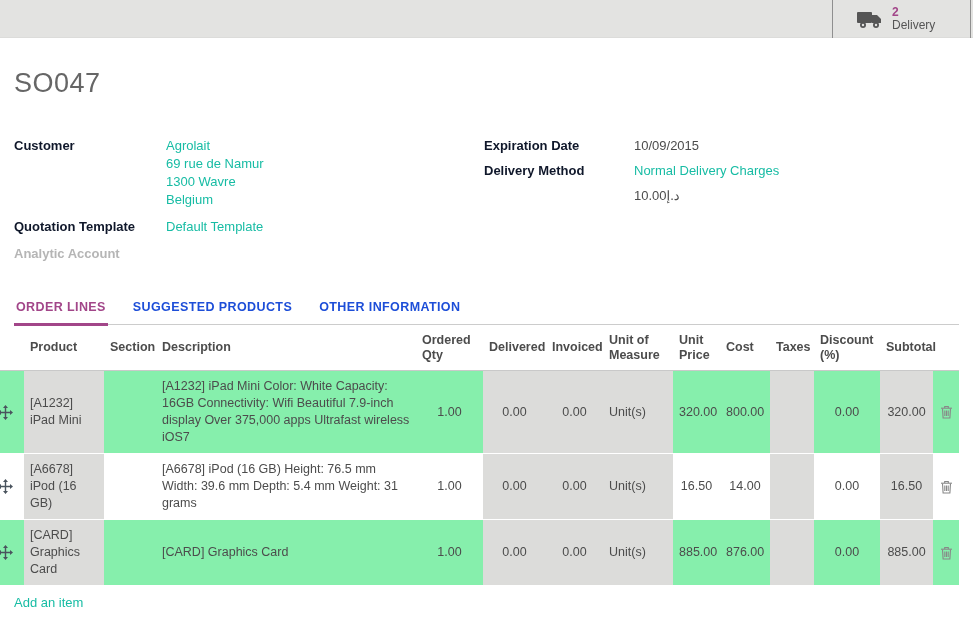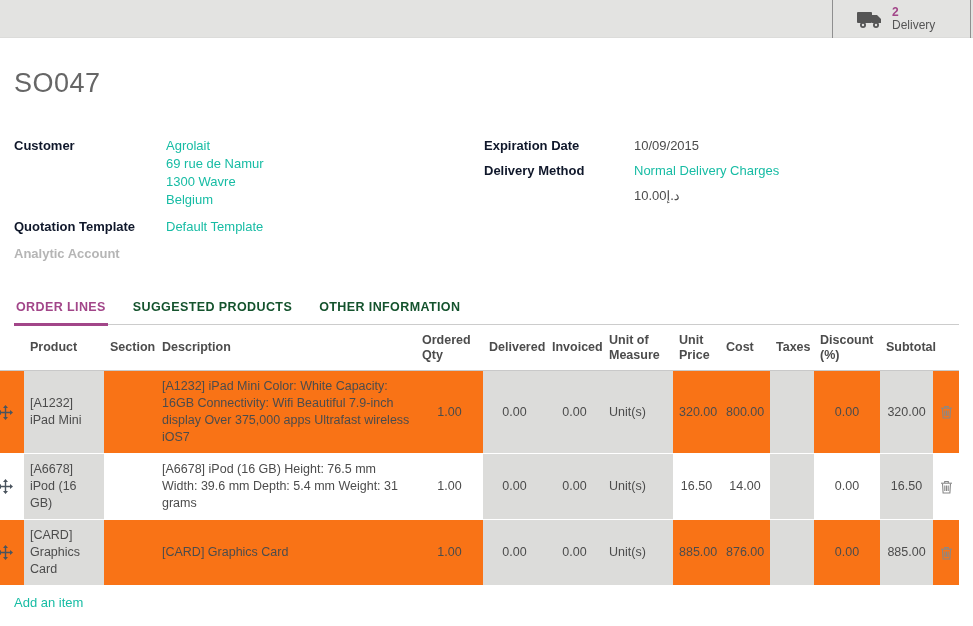--- a/index.html
+++ b/index.html
@@ -42,33 +42,33 @@
   .text-caret { display:inline-block; width:1px; height:14px; background:#555; margin-right:1px; }
   .pt-caret {
     width:0; height:0; border-left:4px solid transparent; border-right:4px solid transparent;
     border-top:5px solid #555; margin-left:auto; margin-right:4px; cursor:pointer;
   }
   .ext-link { margin-left:10px; cursor:pointer; display:inline-flex; }
   .amount-row { padding-left:150px; line-height:18px; }
   
   .tabs { display:flex; gap:23px; margin-top:26px; border-bottom:1px solid #ccc; }
   .tab {
-    font-size:12.5px; font-weight:700; letter-spacing:.4px; color:#14532d;
+    font-size:12.5px; font-weight:700; letter-spacing:.4px; color:#1d4ed8;
     padding:6px 2px 9px; cursor:pointer; text-transform:uppercase;
   }
   .tab.active { color:var(--purple); border-bottom:3px solid var(--purple); margin-bottom:-2px; }
   
   .table-wrap { margin:0 -14px; }
   table { border-collapse:separate; border-spacing:0; table-layout:fixed; width:973px; font-size:12.5px; color:#4c4c4c; }
   thead th {
     font-weight:700; text-align:left; padding:5px 6px; height:46px;
     vertical-align:middle; border-bottom:1px solid #c9c9c9; line-height:15px;
   }
   tbody td { padding:7px 6px; vertical-align:middle; border-bottom:1px solid #fff; line-height:17px; }
-  tr.striped td { background:#f97316; }
+  tr.striped td { background:#86efac; }
   td.ro { background:#dcdcda !important; }
   .num { text-align:center; }
   .c { text-align:center; }
   .handle-cell, .trash-cell { cursor:pointer; }
   .add-item { display:inline-block; margin:9px 0 0 14px; font-size:13px; cursor:pointer; }
   svg { display:block; }
 </style>
 </head>
 <body>
 

